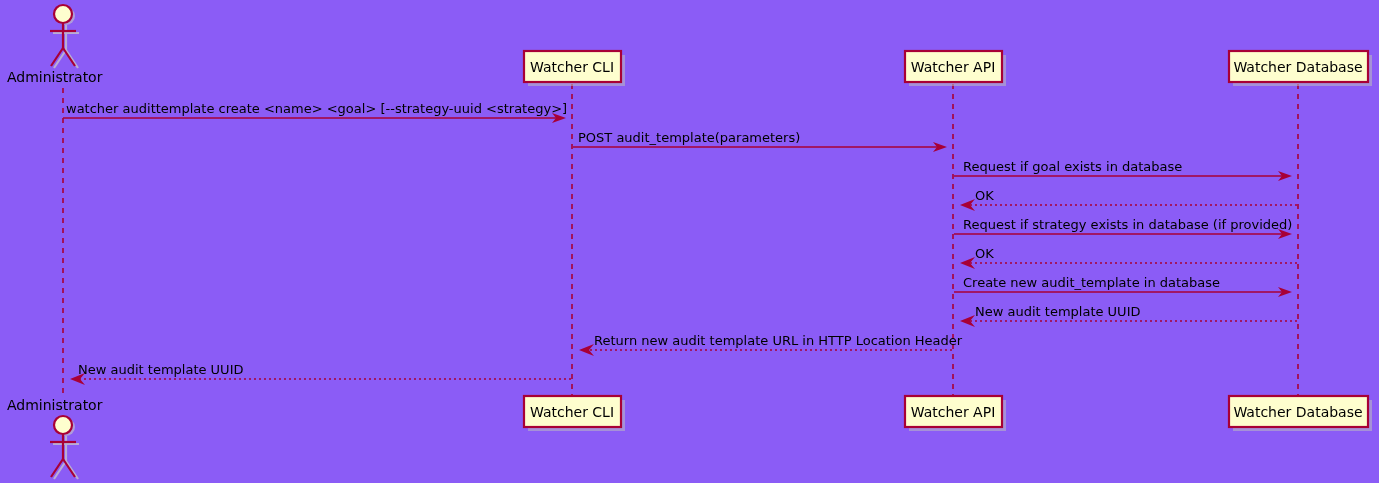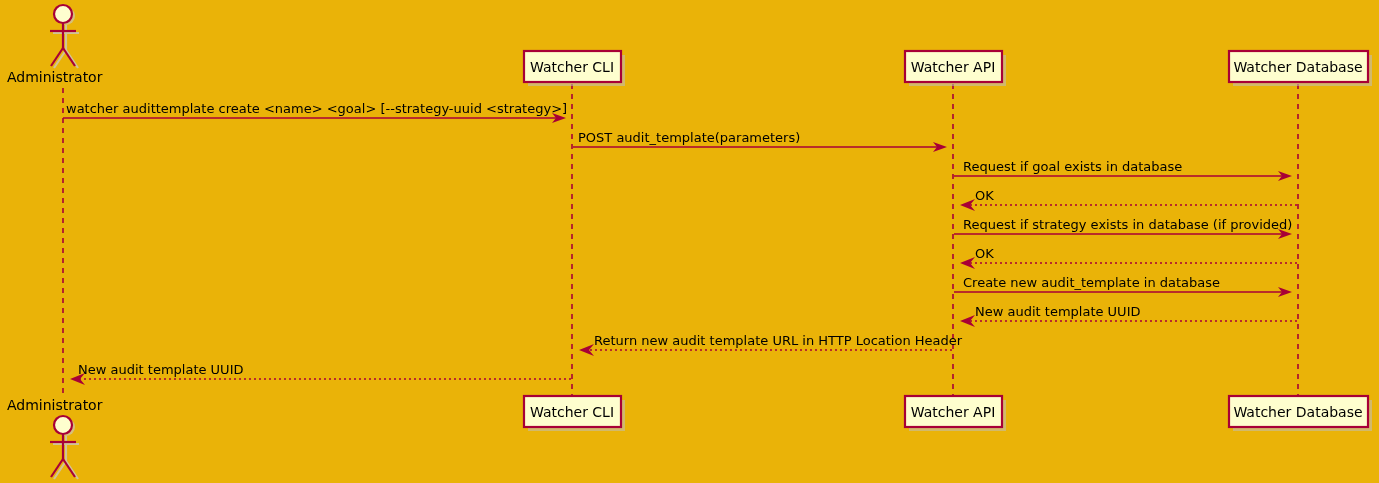--- a/index.html
+++ b/index.html
@@ -9,21 +9,21 @@
   }
   body {
     font-family: "DejaVu Sans", sans-serif;
     -webkit-font-smoothing: antialiased;
   }
   #diagram-root {
     position: relative;
     width: 1379px;
     height: 483px;
     overflow: hidden;
-    background: #eab308;
+    background: #8b5cf6;
   }
   svg.diagram-canvas {
     position: absolute;
     left: 0;
     top: 0;
     width: 1379px;
     height: 483px;
     display: block;
   }
   text {

